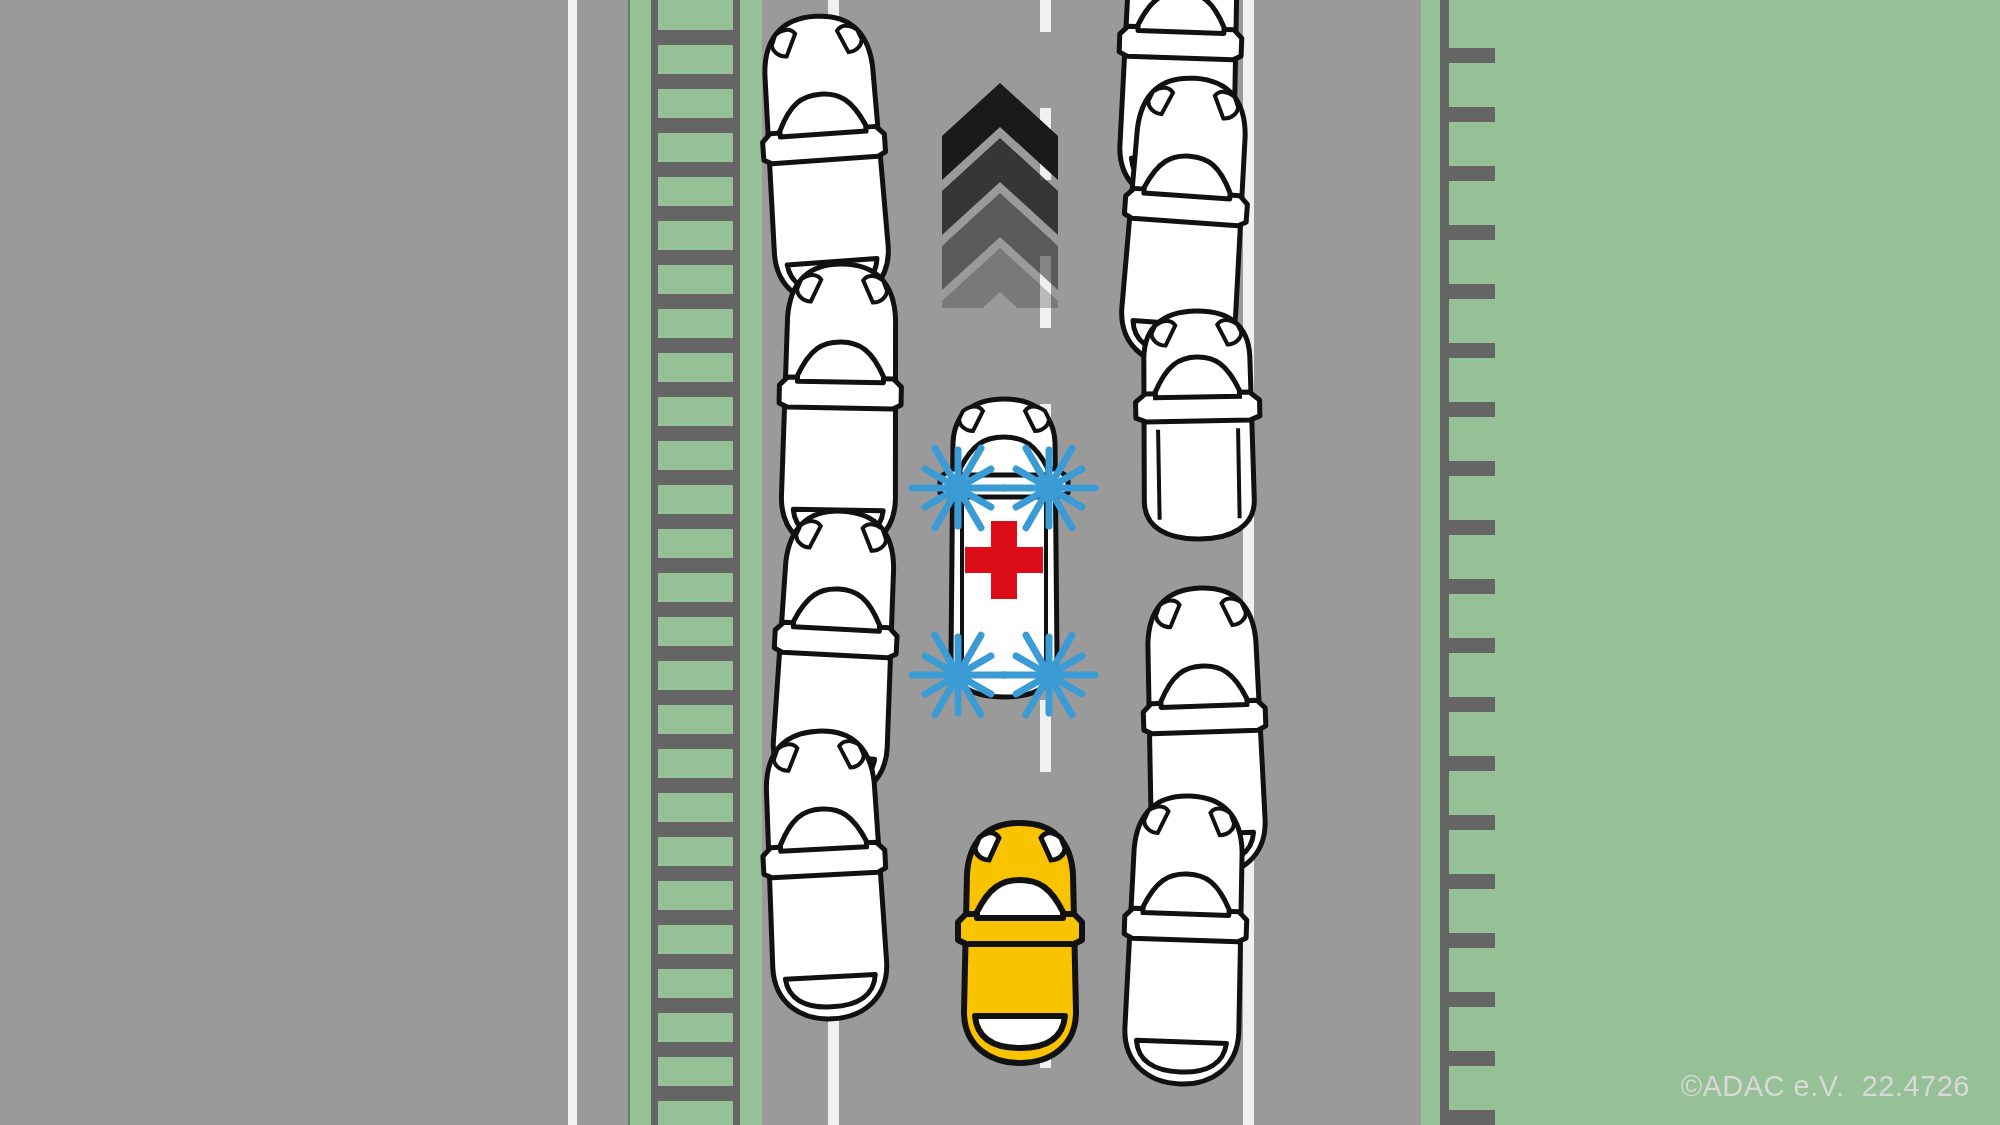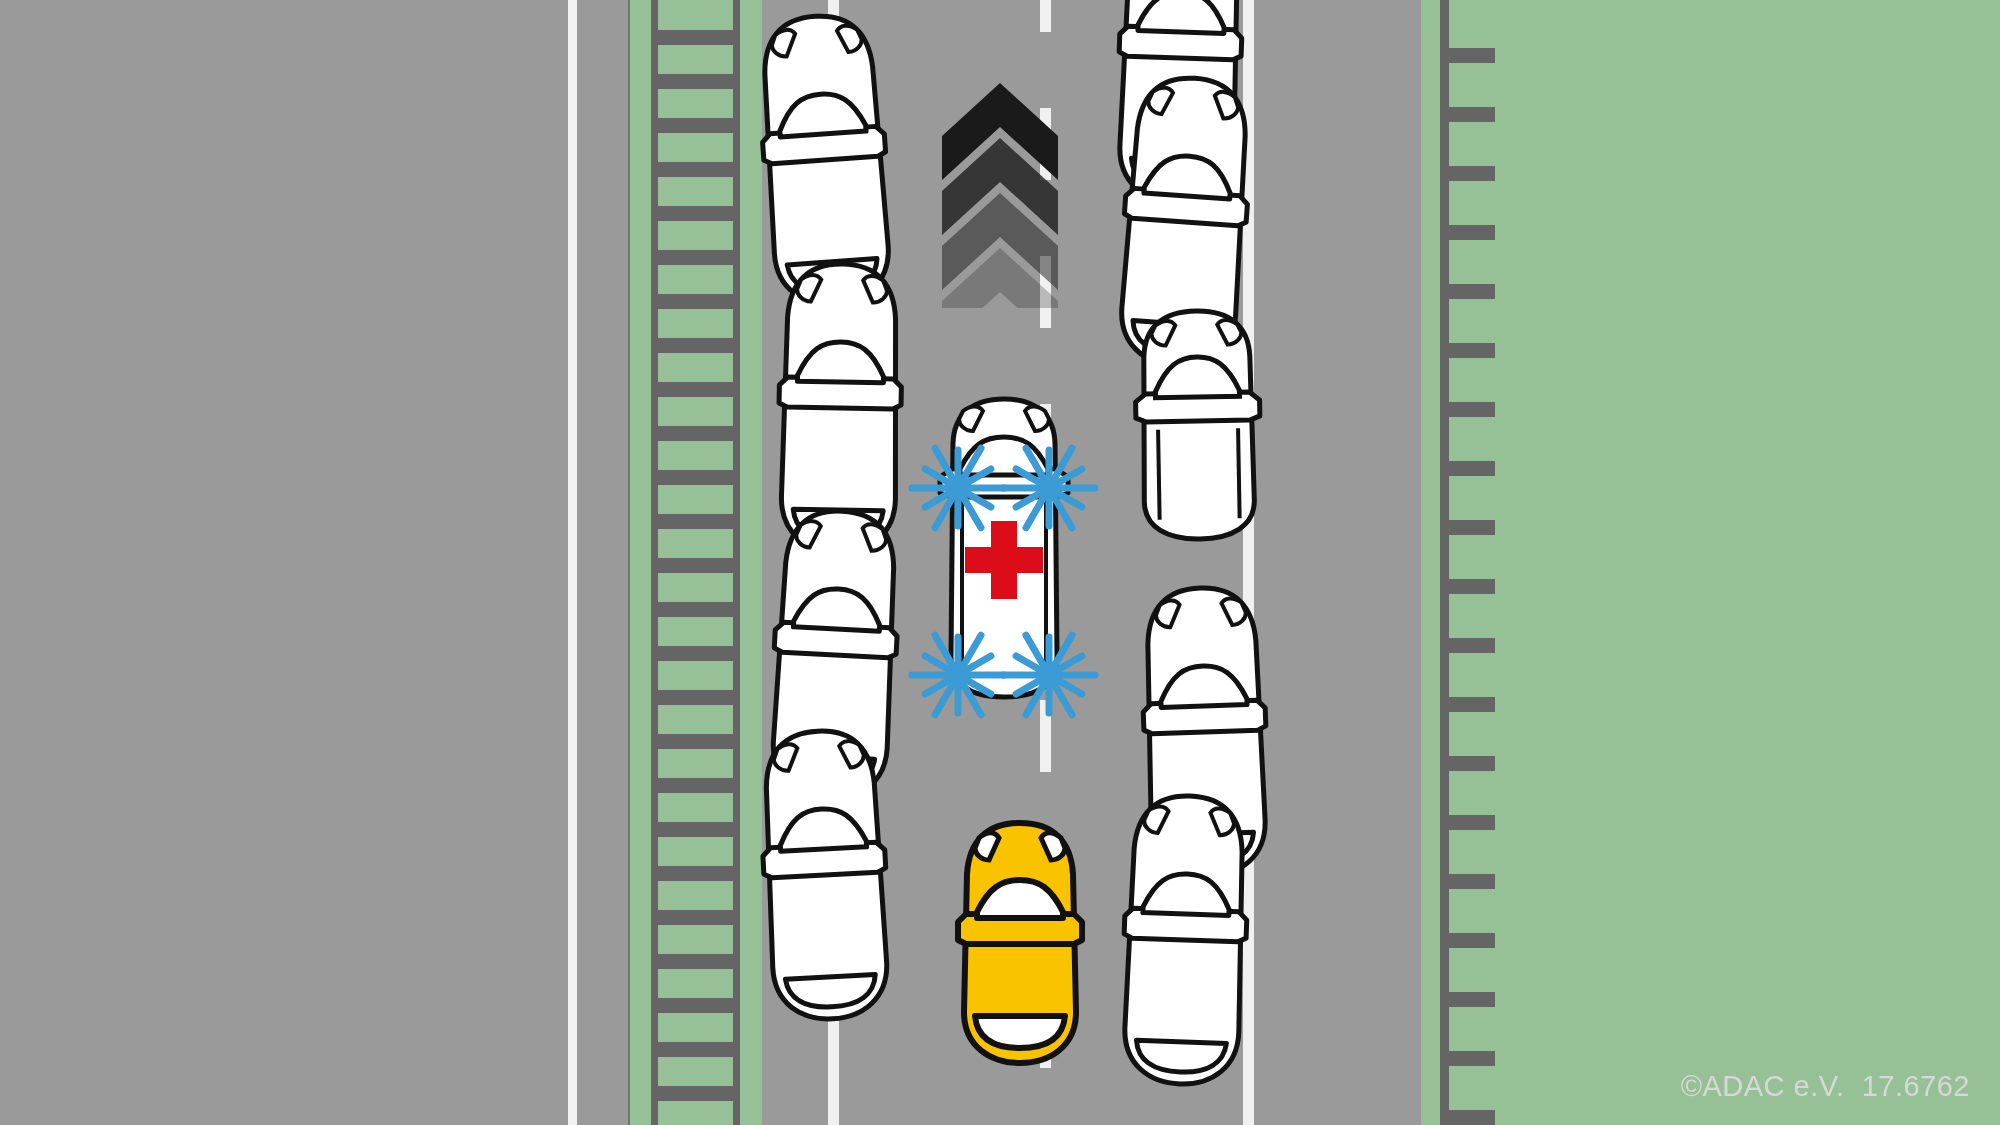--- a/index.html
+++ b/index.html
@@ -432,15 +432,15 @@
       <path d="M20 198 L110 198 C108 220 92 230 65 230 C38 230 22 220 20 198 Z"></path>
     </g>
     <g stroke="#111111" stroke-width="5" fill="#ffffff">
       <path d="M24 20 C32 13 40 13 44 20 L34 42 C26 42 20 36 20 30 Z"></path>
       <path d="M106 20 C98 13 90 13 86 20 L96 42 C104 42 110 36 110 30 Z"></path>
     </g>
   </svg>
       </div>
     </div>
 
-  <div id="copyright">©ADAC e.V.  17.6762</div>
+  <div id="copyright">©ADAC e.V.  22.4726</div>
 
 </div>
 
 </body></html>

